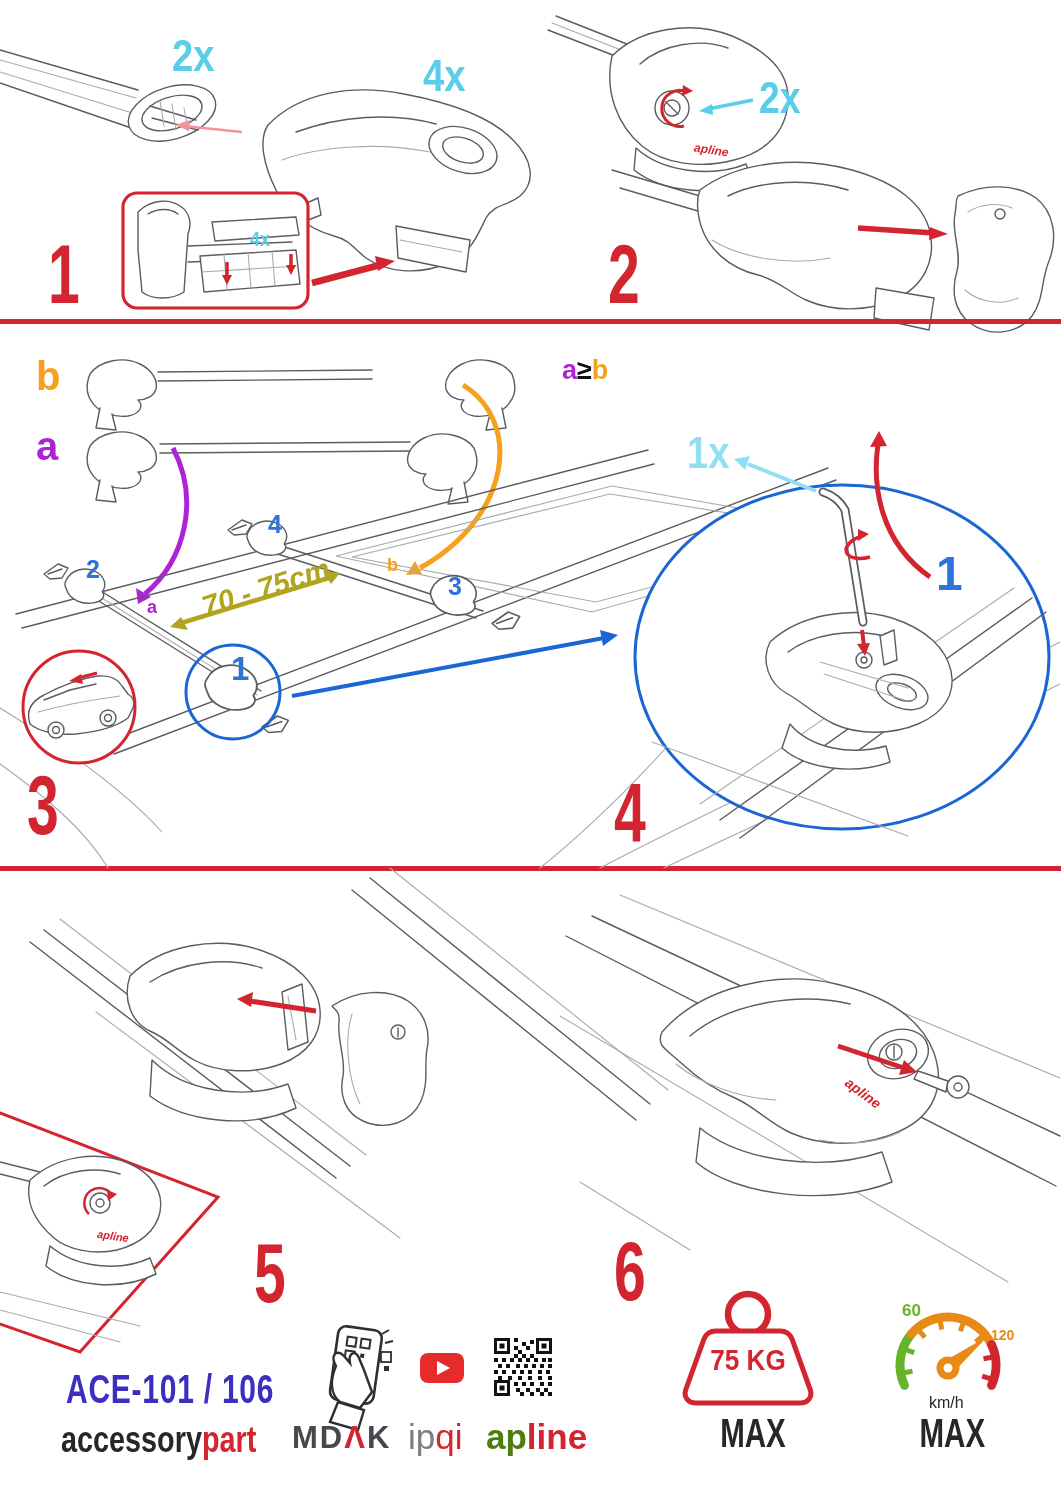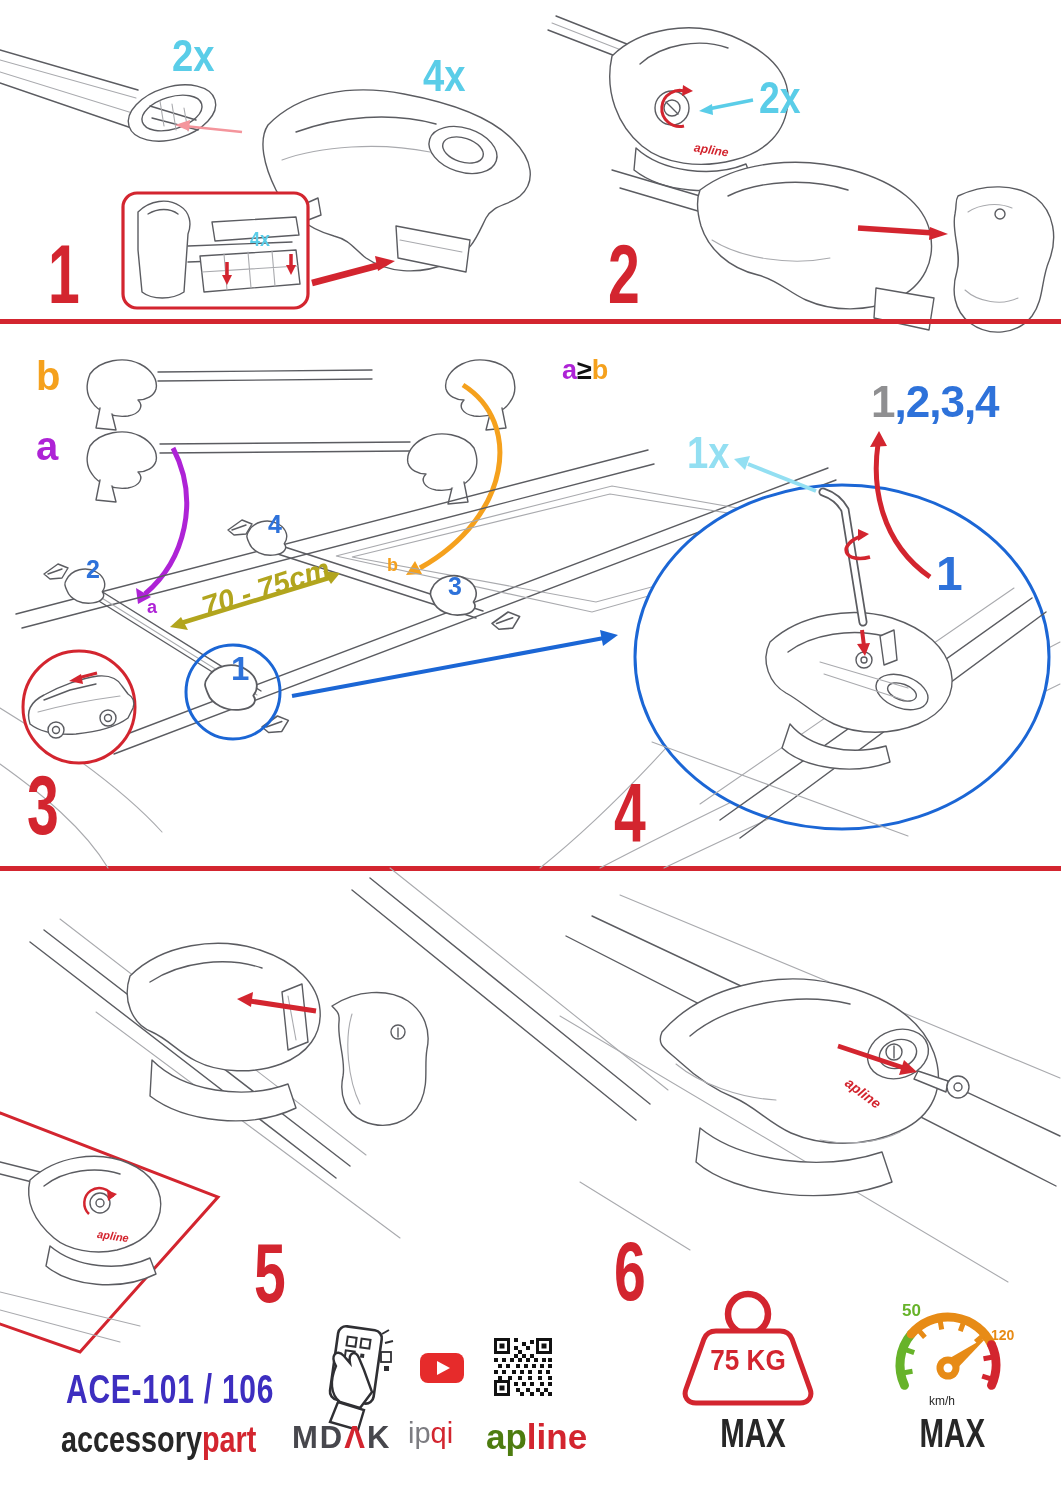--- a/index.html
+++ b/index.html
@@ -366,45 +366,42 @@
 <div class="abs poslab" style="left:86px;top:557px;font-size:25px;">2</div>
 <div class="abs poslab" style="left:268px;top:512px;font-size:25px;">4</div>
 <div class="abs poslab" style="left:448px;top:574px;font-size:25px;">3</div>
 <div class="abs poslab" style="left:231px;top:652px;font-size:33px;">1</div>
 <div class="abs" style="left:198px;top:592px;font-size:29px;font-weight:700;font-style:italic;color:var(--olive);transform:rotate(-17.5deg);transform-origin:left top;">70 - 75cm</div>
 <div class="abs num" style="left:27px;top:774px;">3</div>
 
 <div class="abs ablab" style="left:562px;top:357px;font-size:27px;">
   <span style="color:var(--purple);">a</span><span style="color:#111;">≥</span><span style="color:var(--orange);">b</span>
 </div>
-<div class="abs" style="left:871px;top:377px;font-size:44px;font-weight:700;letter-spacing:-1px;">
-  <span style="color:var(--gray1);">1</span><span style="color:var(--blue);">,2,3,4</span>
-</div>
 <div class="abs qty" style="left:687px;top:430px;font-size:45px;color:var(--cyanL);">1x</div>
 <div class="abs poslab" style="left:936px;top:550px;font-size:48px;">1</div>
 <div class="abs num" style="left:614px;top:782px;">4</div>
 
 <div class="abs num" style="left:254px;top:1242px;">5</div>
 <div class="abs partlogo" style="left:97px;top:1231px;font-size:11px;transform:rotate(8deg);">apline</div>
 <div class="abs num" style="left:614px;top:1240px;">6</div>
 <div class="abs partlogo" style="left:843px;top:1086px;font-size:14px;transform:rotate(37deg);">apline</div>
 
 <div class="abs" style="left:66px;top:1367px;font-size:40px;font-weight:700;color:var(--indigo);letter-spacing:1px;transform:scaleX(.75);transform-origin:left top;">ACE-101 / 106</div>
 <div class="abs" style="left:61px;top:1419px;font-size:36px;font-weight:700;transform:scaleX(.8);transform-origin:left top;">
   <span style="color:var(--ink);">accessory</span><span style="color:var(--red);">part</span>
 </div>
 <div class="abs" style="left:292px;top:1420px;font-size:31px;font-weight:700;letter-spacing:2px;">
   <span style="color:#47474d;">MD</span><span style="color:var(--red);">Λ</span><span style="color:#47474d;">K</span>
 </div>
-<div class="abs" style="left:408px;top:1417px;font-size:29px;">
+<div class="abs" style="left:408px;top:1417px;font-size:35px;">
   <span style="color:var(--grayTxt);">ip</span><span style="color:var(--red);">qi</span>
 </div>
 <div class="abs" style="left:486px;top:1417px;font-size:35px;font-weight:700;">
   <span style="color:#4d7c0f;">ap</span><span style="color:var(--red);">line</span>
 </div>
 <div class="abs ctr" style="left:698px;top:1344px;width:100px;font-size:29px;font-weight:700;color:var(--red);transform:scaleX(.9);">75 KG</div>
 <div class="abs ctr" style="left:709px;top:1410px;width:80px;font-size:41px;font-weight:700;color:var(--ink);transform:scaleX(.72);">MAX</div>
-<div class="abs" style="left:902px;top:1301px;font-size:17px;font-weight:700;color:var(--green);">50</div>
+<div class="abs" style="left:902px;top:1301px;font-size:17px;font-weight:700;color:var(--green);">60</div>
 <div class="abs" style="left:991px;top:1327px;font-size:14px;font-weight:700;color:var(--gorange);">120</div>
-<div class="abs" style="left:929px;top:1394px;font-size:12px;color:var(--ink);">km/h</div>
+<div class="abs" style="left:929px;top:1394px;font-size:16px;color:var(--ink);">km/h</div>
 <div class="abs ctr" style="left:908px;top:1410px;width:82px;font-size:41px;font-weight:700;color:var(--ink);transform:scaleX(.72);">MAX</div>
 
 </div>
 
 </body></html>

